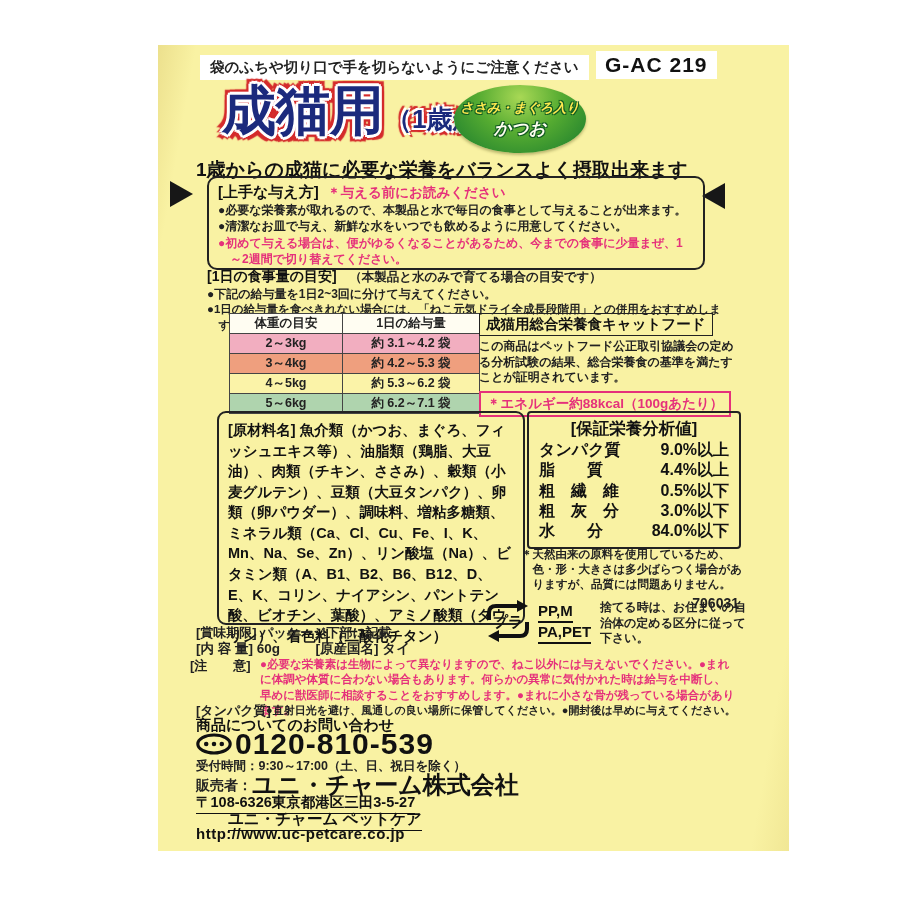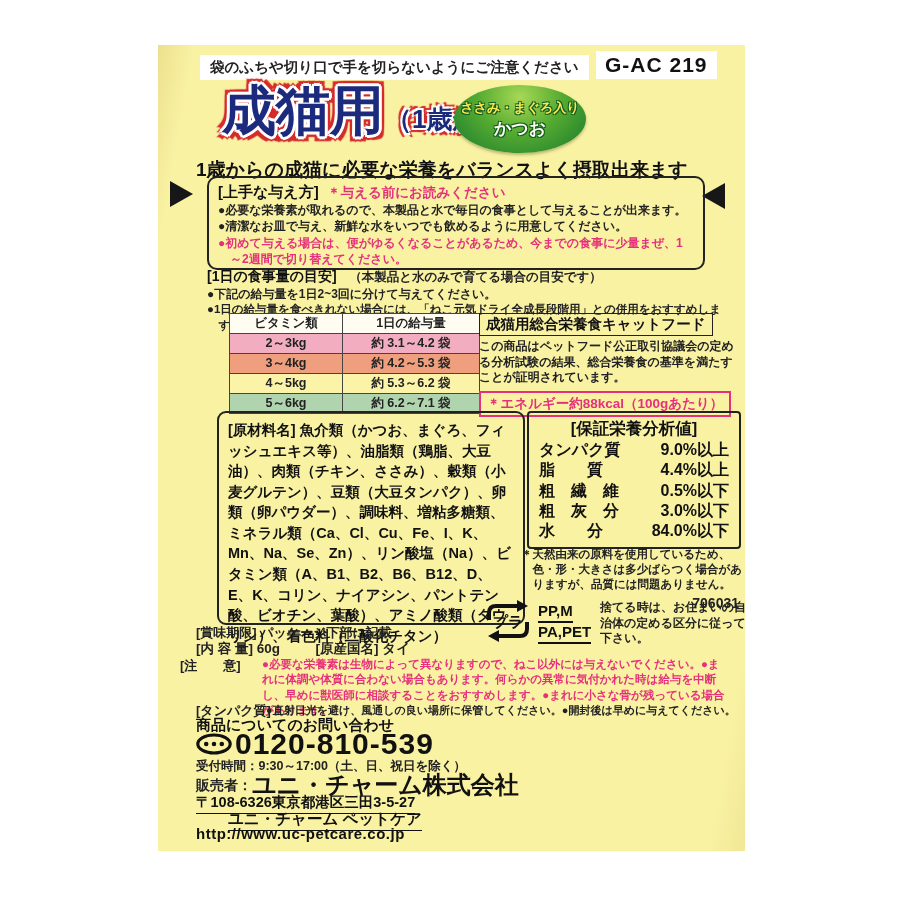--- a/index.html
+++ b/index.html
@@ -1,34 +1,34 @@
 <!DOCTYPE html>
 <html><head>
 <meta charset="utf-8">
 <style>
   html,body{margin:0;padding:0;background:#ffffff;}
   body{font-family:"Liberation Sans","DejaVu Sans",sans-serif;color:#1a1a1a;}
   .canvas{position:relative;width:900px;height:900px;background:#ffffff;overflow:hidden;}
   .package{position:absolute;left:158px;top:45px;width:587px;height:806px;
-    background:linear-gradient(100deg,#ece08d 0%,#f9f2a3 5%,#f9f2a3 95%,#f1e795 100%);}
+    background:linear-gradient(100deg,#ece08d 0%,#f9f2a3 5%,#f9f2a3 95%,#f1e795 100%);padding-left:44px;}
   .abs{position:absolute;}
   
   .caution-box{left:42px;top:10px;background:#ffffff;padding:3px 10px;font-size:14.5px;font-weight:600;color:#222;}
   .code-box{left:438px;top:6px;background:#ffffff;padding:2px 9px;font-size:21px;font-weight:800;letter-spacing:1px;color:#111;}
   
   .title-row{left:64px;top:38px;display:flex;align-items:flex-end;}
   .title-main{font-size:54px;font-weight:900;color:#1b2a7d;line-height:1;
     text-shadow:-2px -2px 0 #fff,2px -2px 0 #fff,-2px 2px 0 #fff,2px 2px 0 #fff,0 -3px 0 #fff,0 3px 0 #fff,-3px 0 0 #fff,3px 0 0 #fff,
     -5px -5px 1px #d42b2b,5px -5px 1px #d42b2b,-5px 5px 1px #d42b2b,5px 5px 1px #d42b2b,0 -5px 1px #d42b2b,0 5px 1px #d42b2b,-5px 0 1px #d42b2b,5px 0 1px #d42b2b;}
   .title-sub{font-size:26px;font-weight:900;color:#1b2a7d;line-height:1;padding:0 0 5px 2px;
     text-shadow:-2px -2px 0 #fff,2px -2px 0 #fff,-2px 2px 0 #fff,2px 2px 0 #fff,
     -4px -4px 1px #d42b2b,4px -4px 1px #d42b2b,-4px 4px 1px #d42b2b,4px 4px 1px #d42b2b;}
   .badge{left:296px;top:40px;width:132px;height:68px;border-radius:50%;
     background:radial-gradient(ellipse at 50% 18%,#a8d855 0%,#55ab31 45%,#187a2e 100%);
-    display:flex;flex-direction:column;align-items:center;justify-content:center;box-shadow:0 2px 3px rgba(90,90,30,.4);}
+    display:flex;flex-direction:column;align-items:center;justify-content:center;box-shadow:0 2px 3px rgba(90,90,30,.4);font-style:italic;}
   .badge-l1{font-size:13px;font-weight:900;color:#ffe94f;text-shadow:1px 1px 0 #135c22,-1px 1px 0 #135c22,1px -1px 0 #135c22,-1px -1px 0 #135c22;}
   .badge-l2{font-size:17px;font-weight:900;color:#fffef0;text-shadow:1px 1px 0 #135c22,-1px 1px 0 #135c22,1px -1px 0 #135c22,-1px -1px 0 #135c22;}
   .tagline{left:38px;top:112px;font-size:19px;font-weight:800;color:#111;}
   
   .tri-left{left:12px;top:136px;width:0;height:0;border-top:13px solid transparent;border-bottom:13px solid transparent;border-left:23px solid #171717;}
   .tri-right{left:544px;top:138px;width:0;height:0;border-top:13px solid transparent;border-bottom:13px solid transparent;border-right:23px solid #171717;}
   
   .feed-box{left:49px;top:131px;width:476px;height:81px;border:2.5px solid #222;border-radius:10px;padding:5px 9px 4px 9px;}
   .feed-head{font-size:15px;font-weight:800;color:#111;}
   .feed-note{font-size:13.5px;font-weight:800;color:#e5317b;margin-left:4px;}
@@ -65,21 +65,21 @@
   
   .recycle{left:326px;top:555px;display:flex;align-items:flex-start;}
   .pla-icon{width:48px;height:42px;}
   .mat-col{margin-left:6px;margin-top:2px;}
   .mat{font-size:15px;font-weight:800;color:#111;border-bottom:2px solid #111;line-height:1.25;display:inline-block;}
   .rec-note{margin-left:9px;width:152px;font-size:12px;line-height:1.3;font-weight:600;color:#222;}
   
   .expiry{left:38px;top:579px;font-size:13px;font-weight:600;color:#222;}
   .contentorigin{left:38px;top:595px;font-size:13.5px;font-weight:600;color:#222;}
   .lbl{font-weight:700;}
-  .caution-row{left:22px;top:612px;display:flex;width:545px;gap:12px;}
+  .caution-row{left:32px;top:612px;display:flex;width:545px;}
   .caution-lbl{width:70px;font-size:13px;font-weight:700;color:#222;flex:none;}
   .caution-text{font-size:11.5px;line-height:1.33;font-weight:700;color:#e5317b;}
   .storage-row{left:38px;top:657px;display:flex;white-space:nowrap;}
   .storage-lbl{width:70px;font-size:13px;font-weight:700;color:#222;flex:none;}
   .storage-text{font-size:11px;font-weight:600;color:#222;padding-top:1px;}
   .contact-head{left:38px;top:671px;font-size:15px;font-weight:800;color:#111;}
   .phone-row{left:38px;top:684px;display:flex;align-items:center;}
   .freedial{width:36px;height:22px;margin-right:3px;}
   .phone-num{font-size:30px;font-weight:800;letter-spacing:1px;color:#111;line-height:1;}
   .hours{left:38px;top:713px;font-size:12.5px;font-weight:600;color:#222;}
@@ -127,21 +127,21 @@
         <span class="daily-head">[1日の食事量の目安]</span>
         <span class="daily-note">（本製品と水のみで育てる場合の目安です）</span>
       </div>
       <div class="bullet">●下記の給与量を1日2~3回に分けて与えてください。</div>
       <div class="bullet b2">●1日の給与量を食べきれない場合には、「ねこ元気ドライ全成長段階用」との併用をおすすめします。</div>
     </div>
 
     <table class="abs ration">
       <tbody>
           <tr>
-        <th>ビタミン類</th>
+        <th>体重の目安</th>
         <th>1日の給与量</th>
       </tr>
       <tr>
         <td style="background-color: rgb(242, 174, 192);">2～3kg</td>
         <td style="background-color: rgb(242, 174, 192);">約 3.1～4.2 袋</td>
       </tr>
       <tr>
         <td style="background-color: rgb(239, 159, 126);">3～4kg</td>
         <td style="background-color: rgb(239, 159, 126);">約 4.2～5.3 袋</td>
       </tr>

